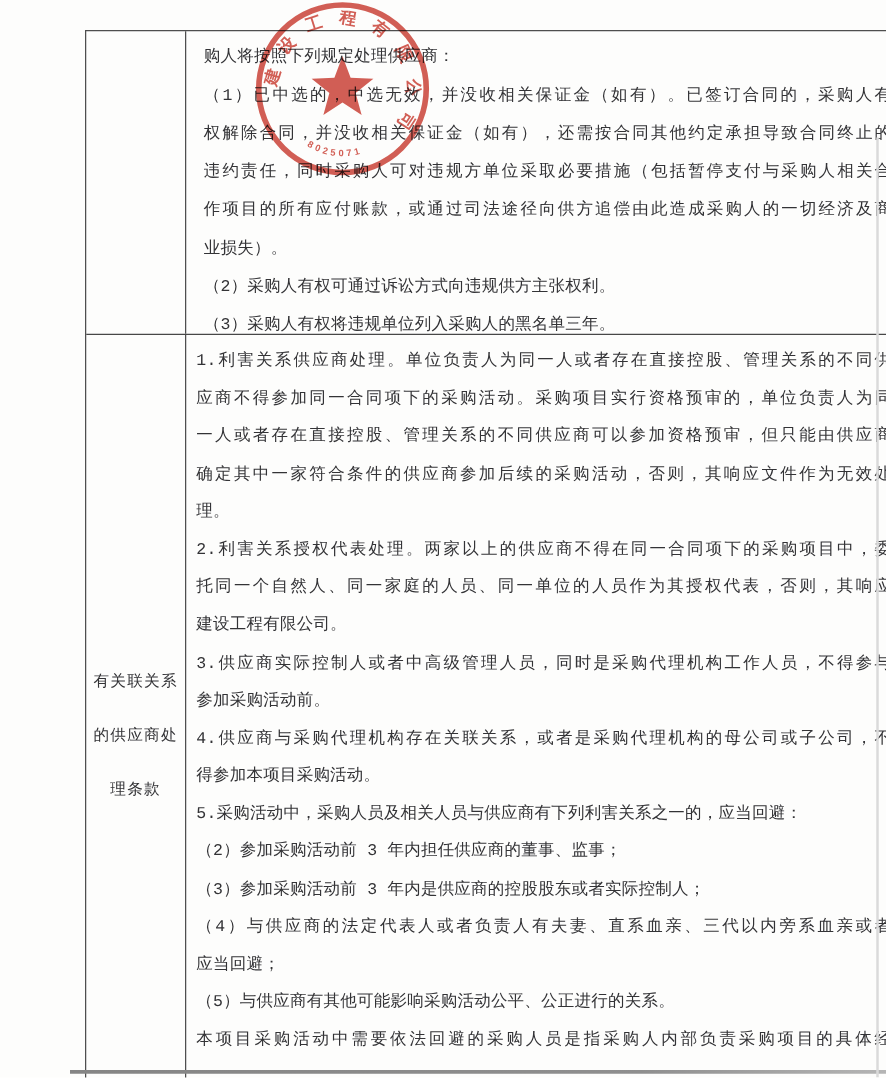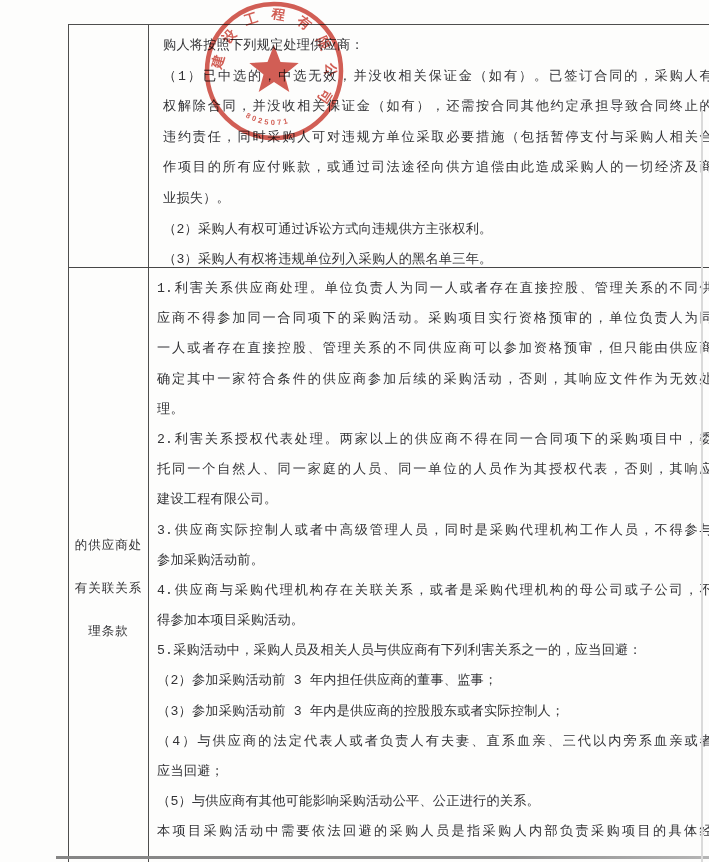--- a/index.html
+++ b/index.html
@@ -65,22 +65,22 @@
         <div class="ln f">作项目的所有应付账款，或通过司法途径向供方追偿由此造成采购人的一切经济及商</div>
         <div class="ln s">业损失）。</div>
         <div class="ln s">（2）采购人有权可通过诉讼方式向违规供方主张权利。</div>
         <div class="ln s">（3）采购人有权将违规单位列入采购人的黑名单三年。</div>
       </div>
     </div>
 
     <div class="row row2">
       <div class="cell head">
         <div class="vhead">
+          <div>有关联关系</div>
           <div>的供应商处</div>
-          <div>有关联关系</div>
           <div>理条款</div>
         </div>
       </div>
       <div class="cell bodyc">
         <div class="ln f">1.利害关系供应商处理。单位负责人为同一人或者存在直接控股、管理关系的不同供</div>
         <div class="ln f">应商不得参加同一合同项下的采购活动。采购项目实行资格预审的，单位负责人为同</div>
         <div class="ln f">一人或者存在直接控股、管理关系的不同供应商可以参加资格预审，但只能由供应商</div>
         <div class="ln f">确定其中一家符合条件的供应商参加后续的采购活动，否则，其响应文件作为无效处</div>
         <div class="ln s">理。</div>
         <div class="ln f">2.利害关系授权代表处理。两家以上的供应商不得在同一合同项下的采购项目中，委</div>

